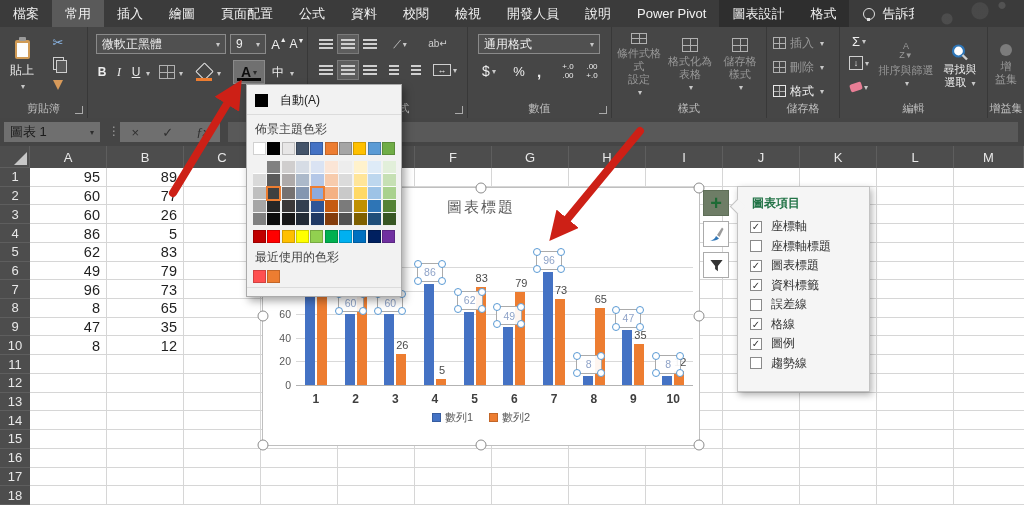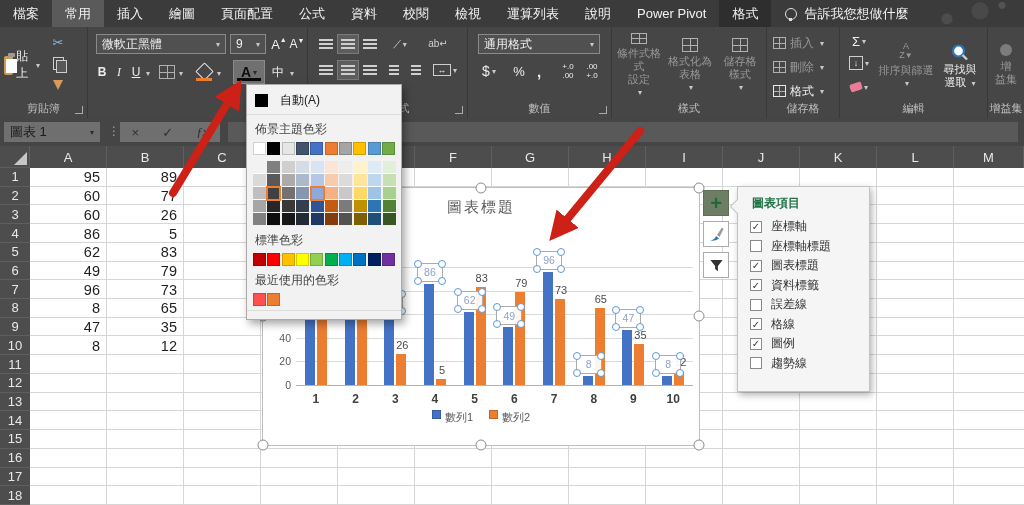--- a/index.html
+++ b/index.html
@@ -83,21 +83,21 @@
   .ylab{position:absolute;left:0;width:28px;text-align:right;font-size:10.5px;color:#595959}
   .bar{position:absolute;width:10px}
   .xlab{position:absolute;transform:translateX(-50%);font-size:12px;color:#3f3f3f;font-weight:bold}
   .s2lab{position:absolute;transform:translateX(-50%);font-size:11px;color:#4a4a4a}
   .s1box{position:absolute;width:24px;height:17px;border:1px solid #ababab;background:rgba(255,255,255,.92);
          display:flex;align-items:center;justify-content:center;font-size:10.5px;color:#8fa3c8}
   .lh{position:absolute;width:6px;height:6px;border:1.5px solid #5b9bd5;border-radius:50%;background:#fff}
   .chandle{position:absolute;width:9px;height:9px;border:1px solid #8c8c8c;border-radius:50%;background:#fff;
            transform:translate(-50%,-50%)}
   .legend{position:absolute;left:0;right:0;top:222px;display:flex;justify-content:center;gap:16px;font-size:11px;color:#595959}
-  .legend .li{display:flex;align-items:flex-start;gap:4px}
+  .legend .li{display:flex;align-items:center;gap:4px}
   .legend .sw{width:9px;height:9px}
   
   .cbtn{position:absolute;left:703px;width:26px;height:26px;box-sizing:border-box;border:1px solid #ababab;
         background:#fff;display:flex;align-items:center;justify-content:center;z-index:6}
   .cbtn.plus{background:#6e7d66;border-color:#5e6e57;color:#1e6b35;font-size:20px;font-weight:bold}
   
   .panel{position:absolute;left:737px;top:186px;width:133px;height:206px;background:#f5f5f5;
          border:1px solid #c3c3c3;box-shadow:2px 3px 7px rgba(0,0,0,.3);z-index:7;box-sizing:border-box}
   .panel-notch{position:absolute;left:-6px;top:14px;width:10px;height:10px;background:#f5f5f5;
                border-left:1px solid #c3c3c3;border-bottom:1px solid #c3c3c3;transform:rotate(45deg)}
@@ -130,36 +130,37 @@
   <div class="tabs">
       <div class="tab">檔案</div>
       <div class="tab active">常用</div>
       <div class="tab">插入</div>
       <div class="tab">繪圖</div>
       <div class="tab">頁面配置</div>
       <div class="tab">公式</div>
       <div class="tab">資料</div>
       <div class="tab">校閱</div>
       <div class="tab">檢視</div>
-      <div class="tab">運算列表</div>
+      <div class="tab">開發人員</div>
       <div class="tab">說明</div>
       <div class="tab">Power Pivot</div>
+      <div class="tab contextual">圖表設計</div>
       <div class="tab contextual">格式</div>
     </div>
   <div class="tellme">
     <span class="bulb"></span>
     <span>告訴我您想做什麼</span>
   </div>
   <div class="deco"></div>
 </div>
 
 <div class="ribbon">
 
   <div class="grp" style="left:0;width:88px">
-    <div class="rbtn" style="left:4px;top:5px;width:36px;height:66px;flex-direction:row;gap:3px">
+    <div class="rbtn" style="left:4px;top:5px;width:36px;height:66px;flex-direction:column;gap:3px">
       <span class="ic-clip"></span>
       <span>貼上</span>
       <span class="chev">▾</span>
     </div>
     <div class="rbtn" style="left:48px;top:7px;width:20px;height:16px;color:#8cb8e8;font-size:13px">✂</div>
     <div class="rbtn" style="left:48px;top:28px;width:20px;height:16px">
       <span class="ic-copy"></span>
       </div>
     <div class="rbtn" style="left:48px;top:50px;width:20px;height:16px">
       <span class="ic-fp"></span>
@@ -656,21 +657,20 @@
         <div class="swv" style="background: rgb(31, 78, 121);"></div>
       </div>
       <div class="swcol">
         <div class="swv" style="background: rgb(226, 239, 218);"></div>
         <div class="swv" style="background: rgb(198, 224, 180);"></div>
         <div class="swv" style="background: rgb(169, 209, 142);"></div>
         <div class="swv" style="background: rgb(84, 130, 53);"></div>
         <div class="swv" style="background: rgb(55, 86, 35);"></div>
       </div>
     </div>
-  <div class="dd-head">標準色彩</div>
   <div class="swgrid" id="stdRow">
       <div class="sw" style="background: rgb(192, 0, 0);"></div>
       <div class="sw" style="background: rgb(255, 0, 0);"></div>
       <div class="sw" style="background: rgb(255, 192, 0);"></div>
       <div class="sw" style="background: rgb(255, 255, 0);"></div>
       <div class="sw" style="background: rgb(146, 208, 80);"></div>
       <div class="sw" style="background: rgb(0, 176, 80);"></div>
       <div class="sw" style="background: rgb(0, 176, 240);"></div>
       <div class="sw" style="background: rgb(0, 112, 192);"></div>
       <div class="sw" style="background: rgb(0, 32, 96);"></div>

